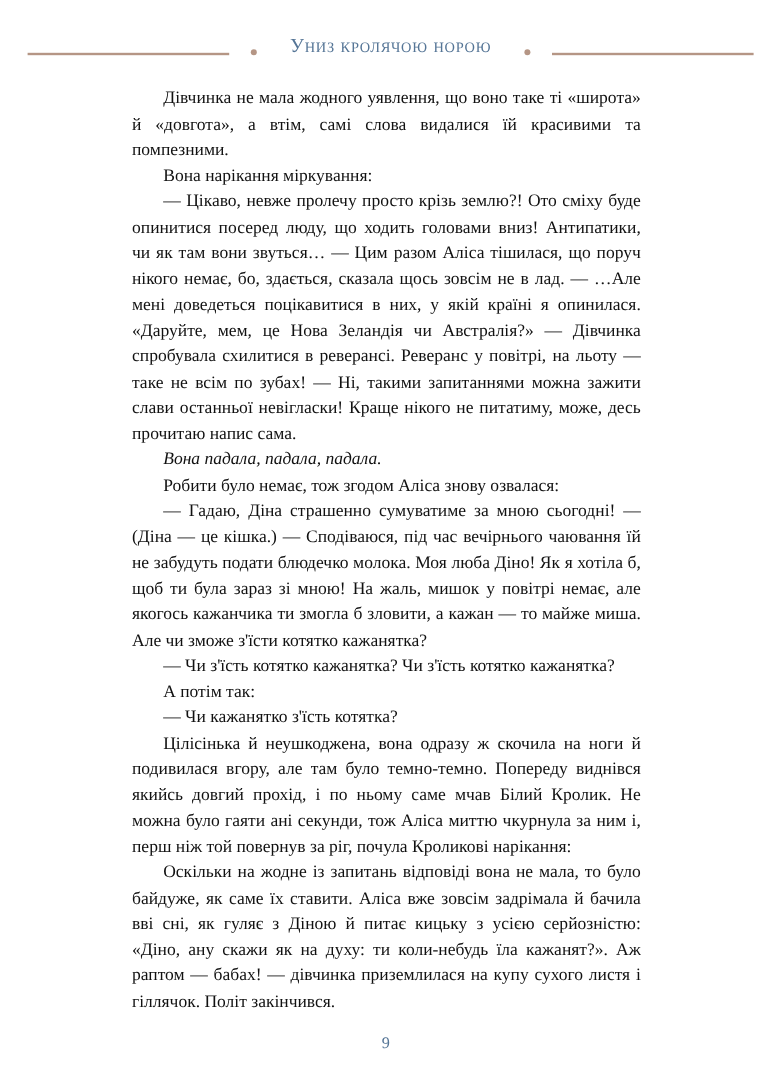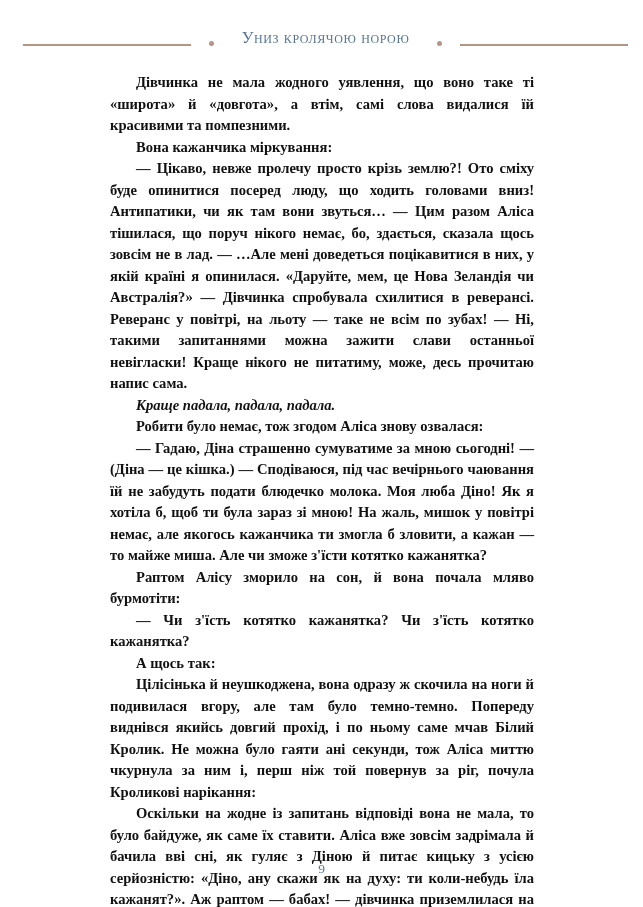--- a/index.html
+++ b/index.html
@@ -80,21 +80,21 @@
     text-indent: 26px;
   }
   .textblock p.italic {
     font-style: italic;
   }
   .textblock p:last-child {
     text-align: justify;
   }
 
   
-  .textblock p { text-align-last: left; font-weight: bold; }
+  .textblock p { text-align-last: left; }
 
   
   .folio {
     position: absolute;
     bottom: 30px;
     left: 0;
     width: 643px;
     text-align: center;
     font-size: 13.5px;
     color: #557596;
@@ -109,27 +109,27 @@
   <div class="running-head">
     <span class="rule rule-left" style="background: rgb(181, 150, 133);"></span>
     <span class="head-dot" style="background: rgb(181, 150, 133);"></span>
     <span class="head-title" style="color: rgb(85, 117, 150);">Униз кролячою норою</span>
     <span class="head-dot" style="background: rgb(181, 150, 133);"></span>
     <span class="rule rule-right" style="background: rgb(181, 150, 133);"></span>
   </div>
 
   <div class="textblock">
     <p>Дівчинка не мала жодного уявлення, що воно таке ті «широта» й «довгота», а втім, самі слова видалися їй красивими та помпезними.</p>
-    <p>Вона кажанчика міркування:</p>
+    <p>Вона нарікання міркування:</p>
     <p>— Цікаво, невже пролечу просто крізь землю?! Ото сміху буде опинитися посеред люду, що ходить головами вниз! Антипатики, чи як там вони звуться… — Цим разом Аліса тішилася, що поруч нікого немає, бо, здається, сказала щось зовсім не в лад. — …Але мені доведеться поцікавитися в них, у якій країні я опинилася. «Даруйте, мем, це Нова Зеландія чи Австралія?» — Дівчинка спробувала схилитися в реверансі. Реверанс у повітрі, на льоту — таке не всім по зубах! — Ні, такими запитаннями можна зажити слави останньої невігласки! Краще нікого не питатиму, може, десь прочитаю напис сама.</p>
-    <p class="italic">Краще падала, падала, падала.</p>
+    <p class="italic">Вона падала, падала, падала.</p>
     <p>Робити було немає, тож згодом Аліса знову озвалася:</p>
     <p>— Гадаю, Діна страшенно сумуватиме за мною сьогодні! — (Діна — це кішка.) — Сподіваюся, під час вечірнього чаювання їй не забудуть подати блюдечко молока. Моя люба Діно! Як я хотіла б, щоб ти була зараз зі мною! На жаль, мишок у повітрі немає, але якогось кажанчика ти змогла б зловити, а кажан — то майже миша. Але чи зможе з'їсти котятко кажанятка?</p>
-    <p>Раптом Алісу зморило на сон, й вона почала мляво бурмотіти:</p>
     <p>— Чи з'їсть котятко кажанятка? Чи з'їсть котятко кажанятка?</p>
-    <p>А щось так:</p>
+    <p>А потім так:</p>
+    <p>— Чи кажанятко з'їсть котятка?</p>
     <p>Цілісінька й неушкоджена, вона одразу ж скочила на ноги й подивилася вгору, але там було темно-темно. Попереду виднівся якийсь довгий прохід, і по ньому саме мчав Білий Кролик. Не можна було гаяти ані секунди, тож Аліса миттю чкурнула за ним і, перш ніж той повернув за ріг, почула Кроликові нарікання:</p>
     <p>Оскільки на жодне із запитань відповіді вона не мала, то було байдуже, як саме їх ставити. Аліса вже зовсім задрімала й бачила вві сні, як гуляє з Діною й питає кицьку з усією серйозністю: «Діно, ану скажи як на духу: ти коли-небудь їла кажанят?». Аж раптом — бабах! — дівчинка приземлилася на купу сухого листя і гіллячок. Політ закінчився.</p>
   </div>
 
   <div class="folio" style="color: rgb(85, 117, 150);">9</div>
 
 </div>
 
 </body></html>

